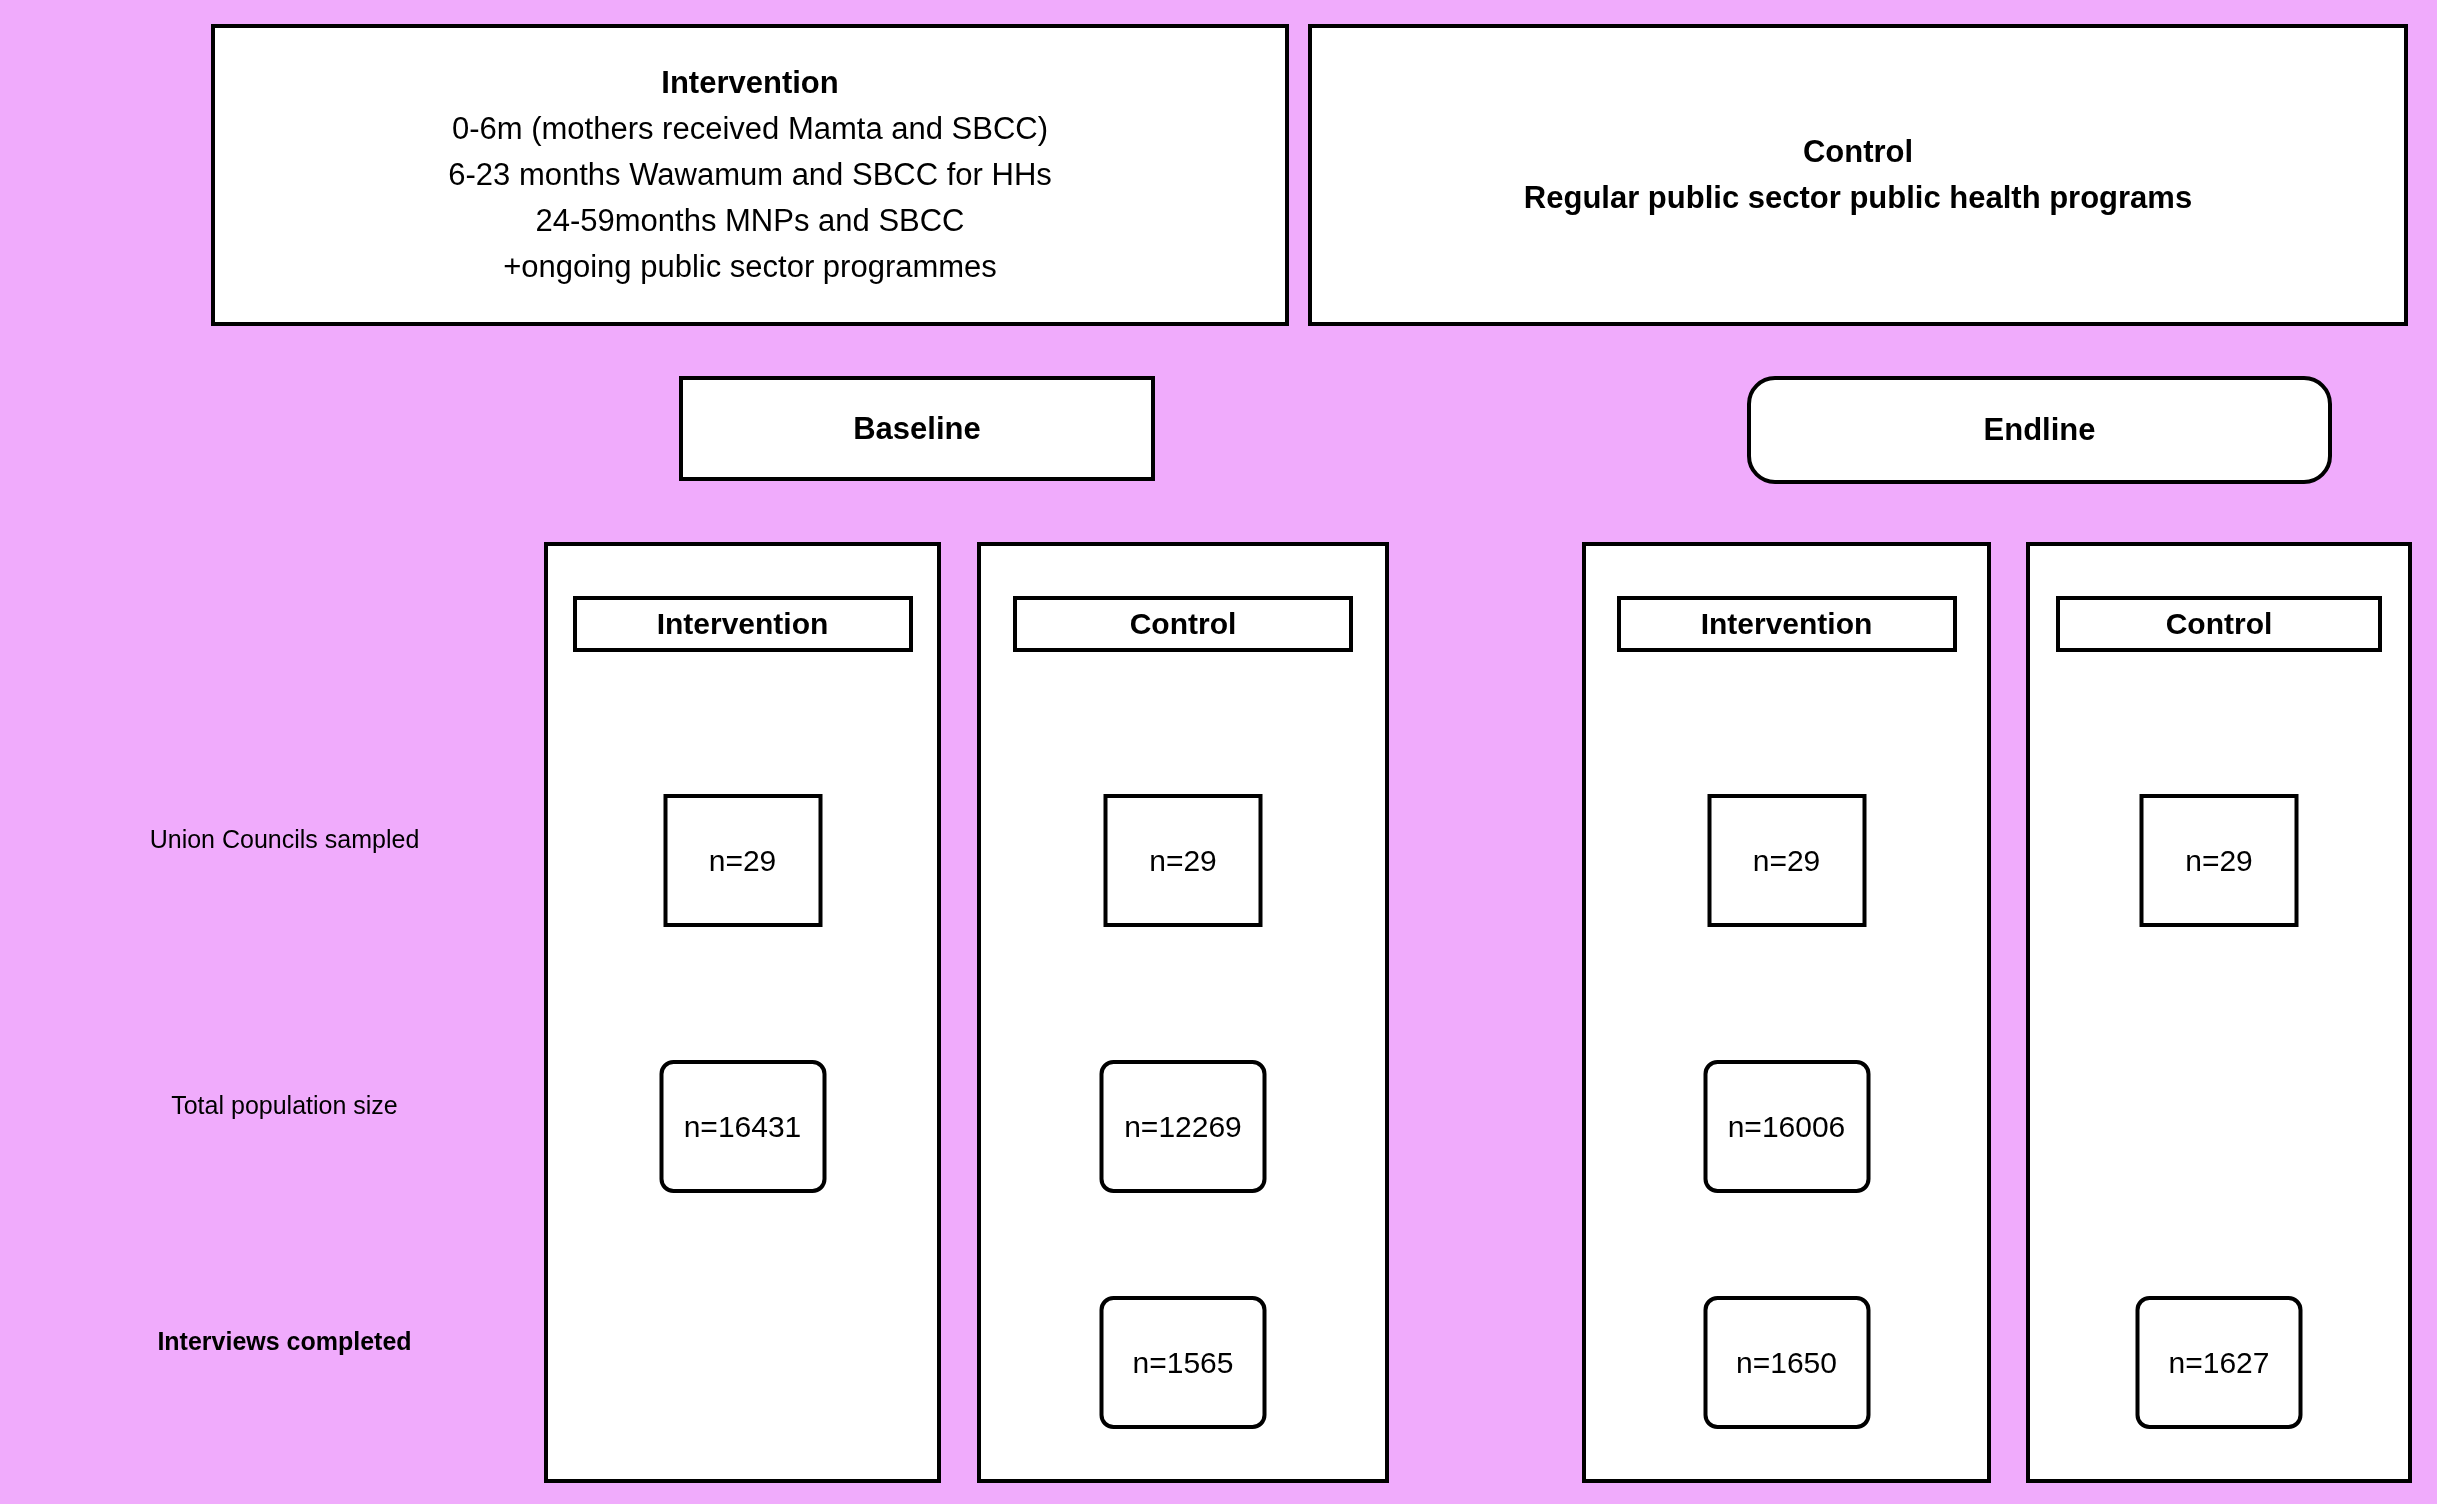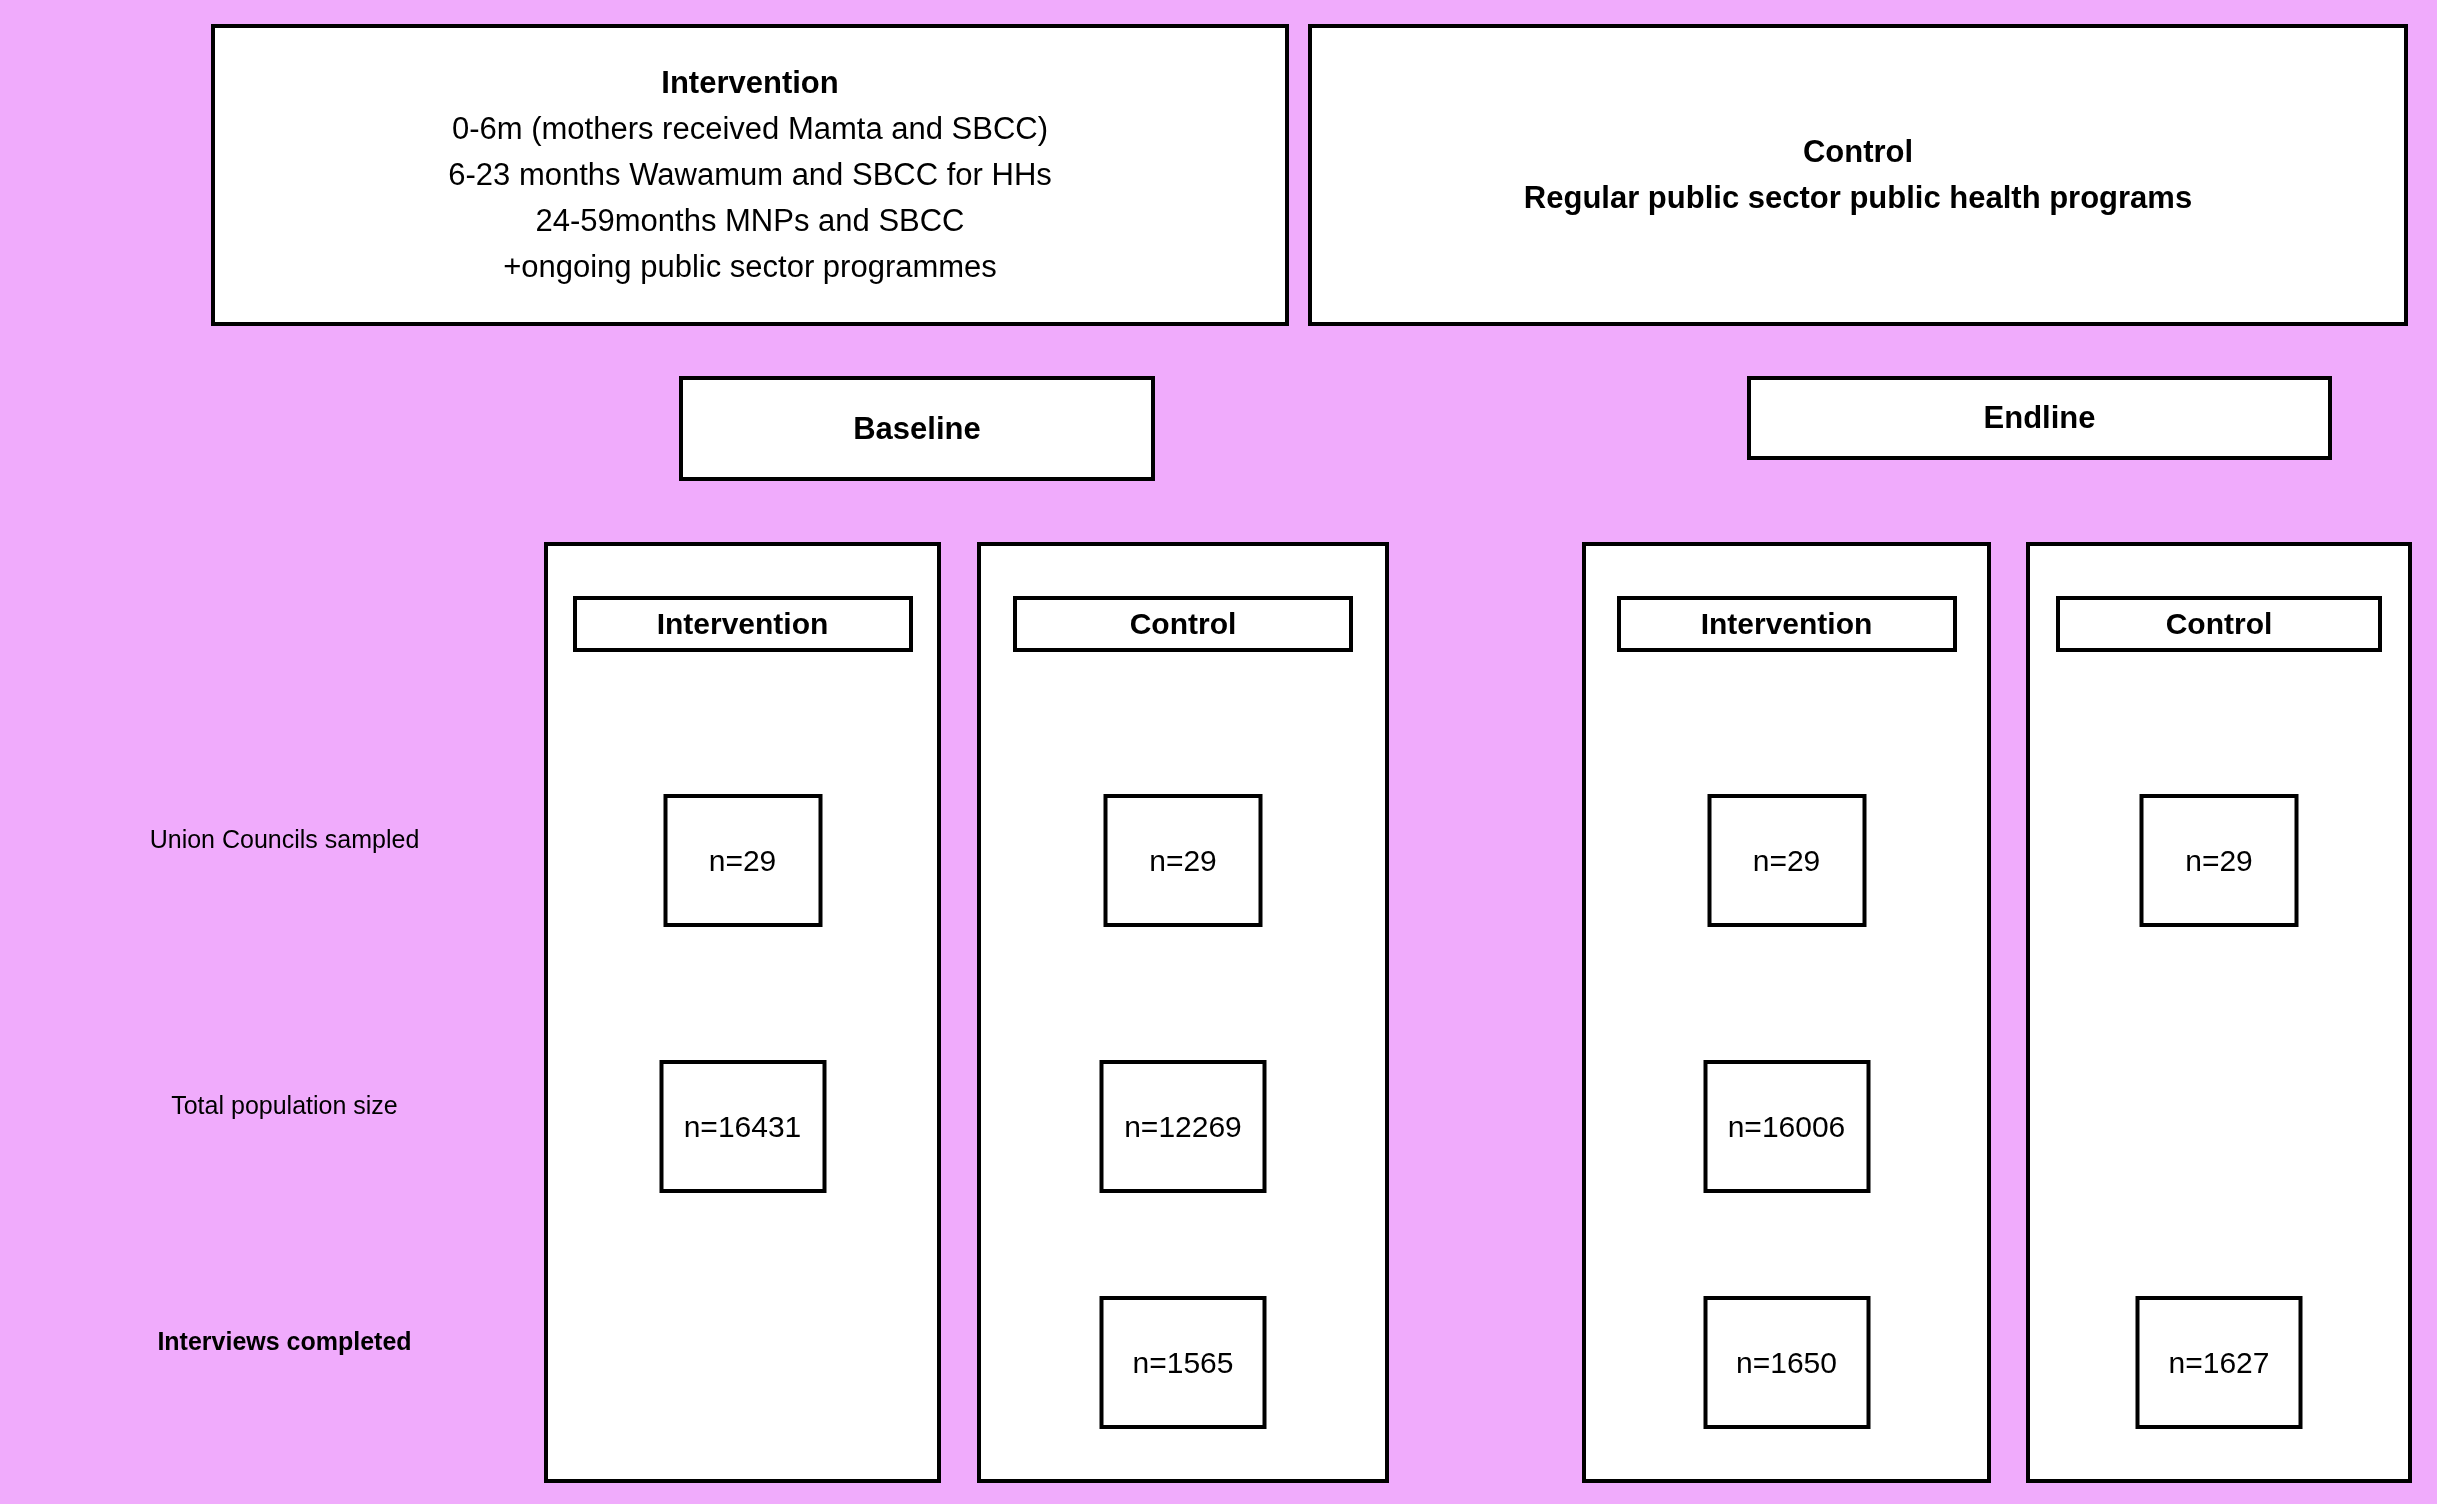--- a/index.html
+++ b/index.html
@@ -58,21 +58,21 @@
 
   #intervention-arm-box { left: 211px;  top: 24px;  width: 1078px; height: 302px; }
   #control-arm-box      { left: 1308px; top: 24px;  width: 1100px; height: 302px; }
 
   
   .phase-box {
     font-weight: bold;
     font-size: 31px;
   }
   #baseline-phase-box { left: 679px;  top: 376px; width: 476px; height: 105px; }
-  #endline-phase-box  { left: 1747px; top: 376px; width: 585px; height: 84px; }
+  #endline-phase-box  { left: 1747px; top: 376px; width: 585px; height: 108px; border-radius: 28px; }
 
   
   .column {
     position: absolute;
     box-sizing: border-box;
     border: 4.4px solid #000000;
     background: #ffffff;
   }
   #col-baseline-intervention { left: 544px;  top: 542px; width: 397px; height: 941px; }
   #col-baseline-control      { left: 977px; top: 542px; width: 412px; height: 941px; }
@@ -106,21 +106,21 @@
     border: 4.4px solid #000000;
     background: #ffffff;
     display: flex;
     align-items: center;
     justify-content: center;
     font-size: 30px;
     font-weight: normal;
     white-space: nowrap;
   }
   .cell.small  { width: 159px; height: 133px; }
-  .cell.medium { width: 167px; height: 133px; }
+  .cell.medium { width: 167px; height: 133px; border-radius: 14px; }
 
   
   .row-0 { top: 248px; }
   .row-1 { top: 514px; }
   .row-2 { top: 750px; }
 
   .cell-center { left: 50%; transform: translateX(-50%); }
 
   
   .row-label {

